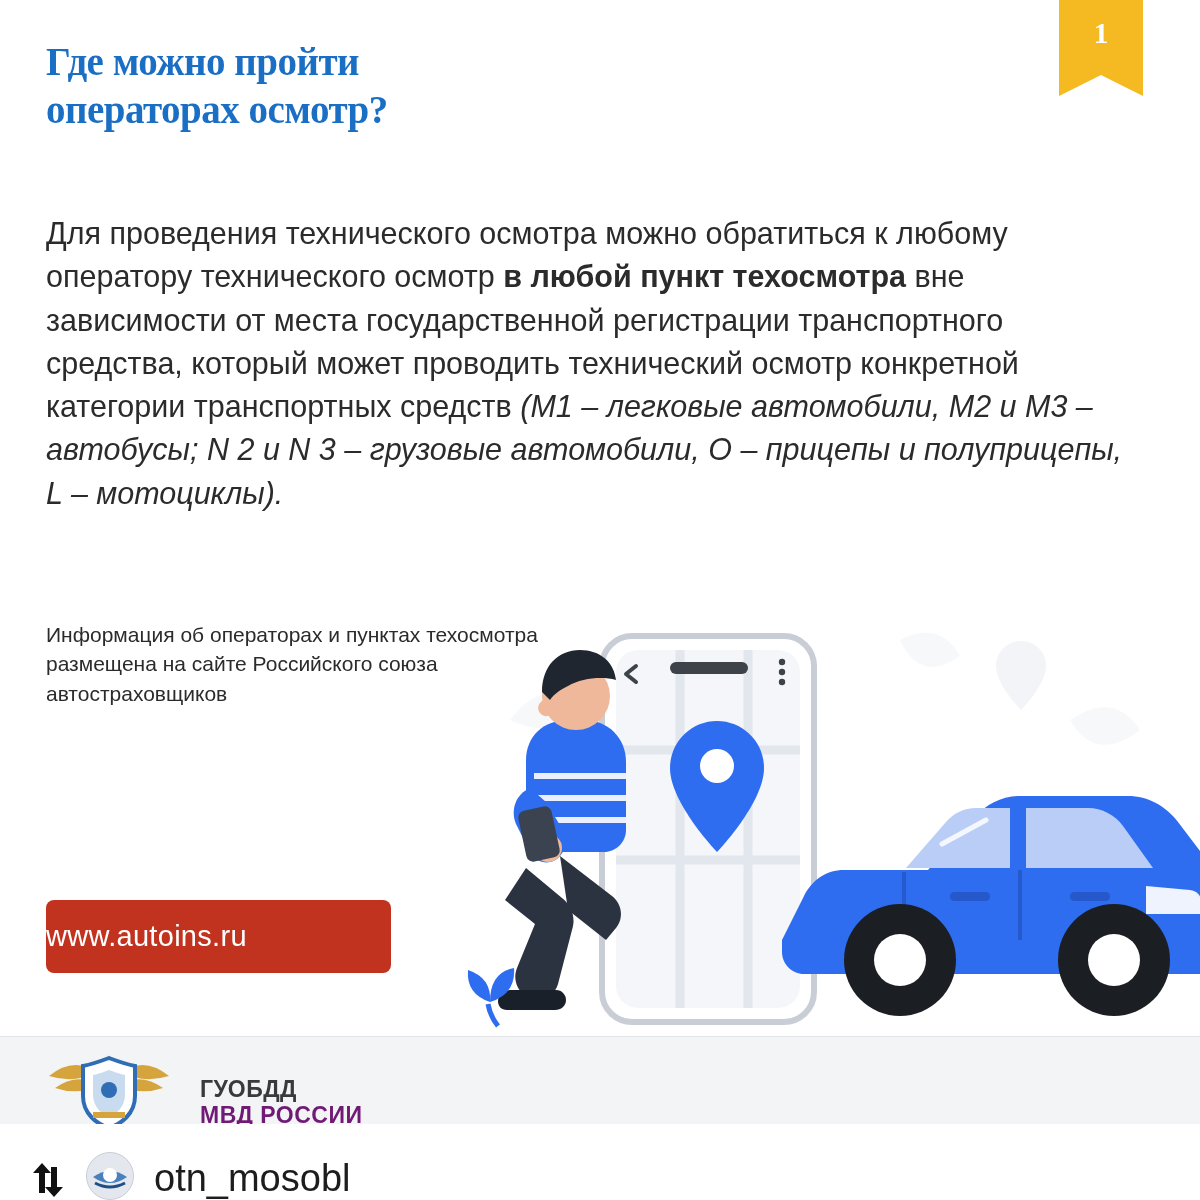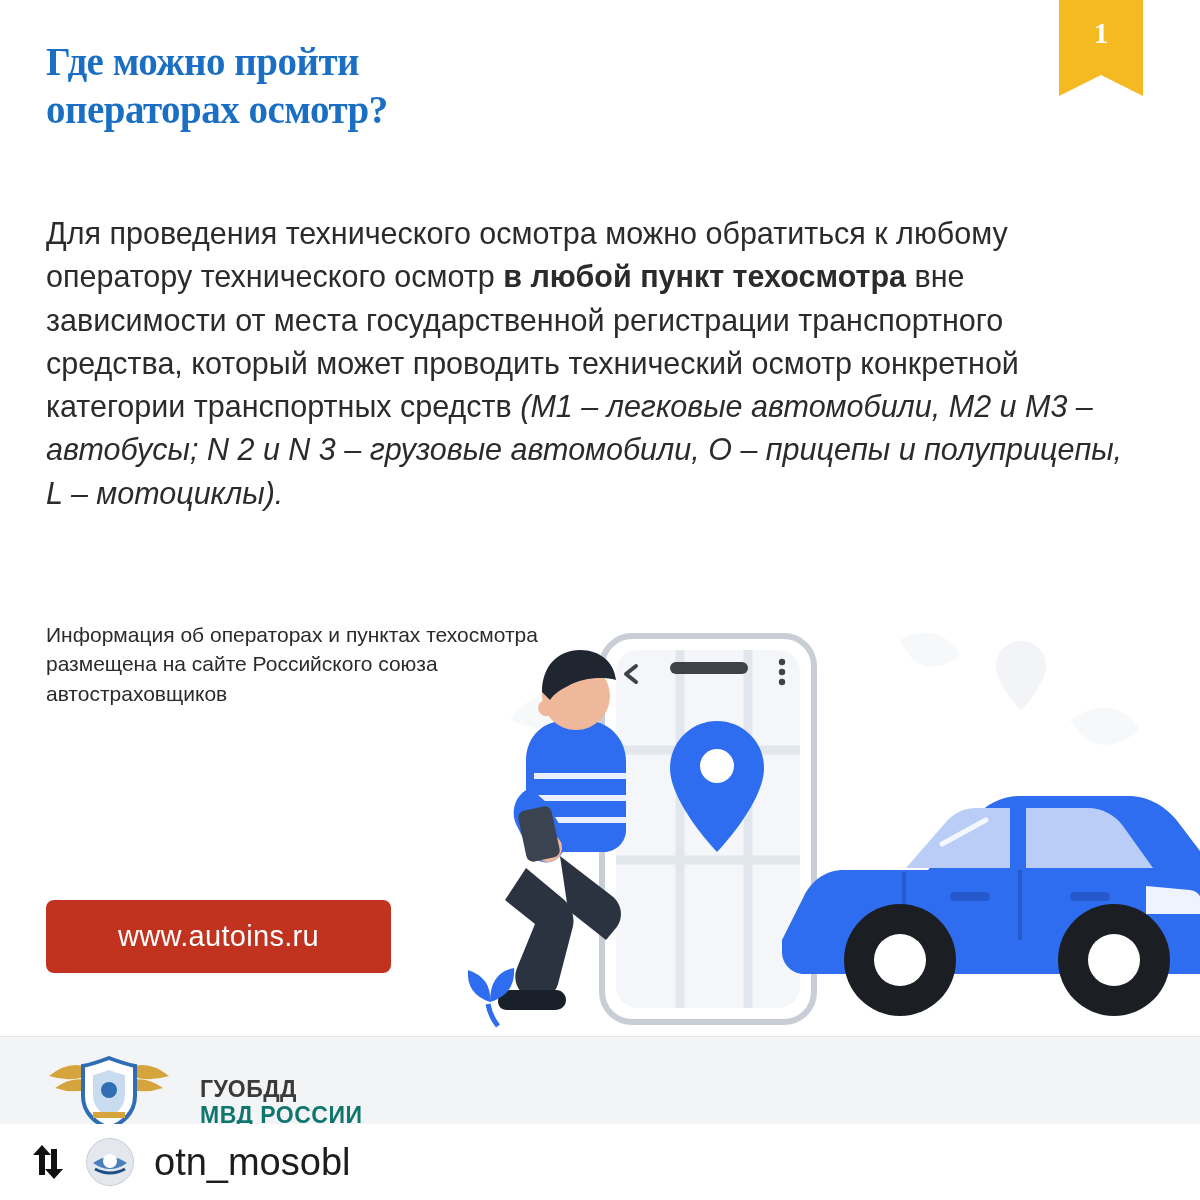--- a/index.html
+++ b/index.html
@@ -89,21 +89,20 @@
   .url-button {
     position: absolute;
     left: 46px;
     top: 900px;
     width: 345px;
     height: 73px;
     background: #c2331f;
     border-radius: 8px;
     display: flex;
     align-items: center;
-    justify-content: center;
     color: #ffffff;
     font-size: 29px;
     letter-spacing: 0.3px;
     cursor: pointer;
   }
 
   
   .illustration {
     position: absolute;
     left: 430px;
@@ -134,32 +133,32 @@
     position: absolute;
     left: 200px;
     top: 1076px;
     font-size: 23px;
     font-weight: bold;
     color: #3a3a3a;
     letter-spacing: 0.5px;
     line-height: 1.15;
   }
   .gu-text .second {
-    color: #0f766e;
+    color: #701a75;
   }
   
   .repost {
     position: absolute;
     left: 0;
     top: 1124px;
     width: 1200px;
     height: 76px;
     background: #ffffff;
     display: flex;
-    align-items: center;
+    align-items: flex-end;
   }
   .repost-icon {
     margin-left: 28px;
     width: 40px;
     height: 40px;
     position: relative;
   }
   .repost-avatar {
     margin-left: 18px;
     width: 46px;

